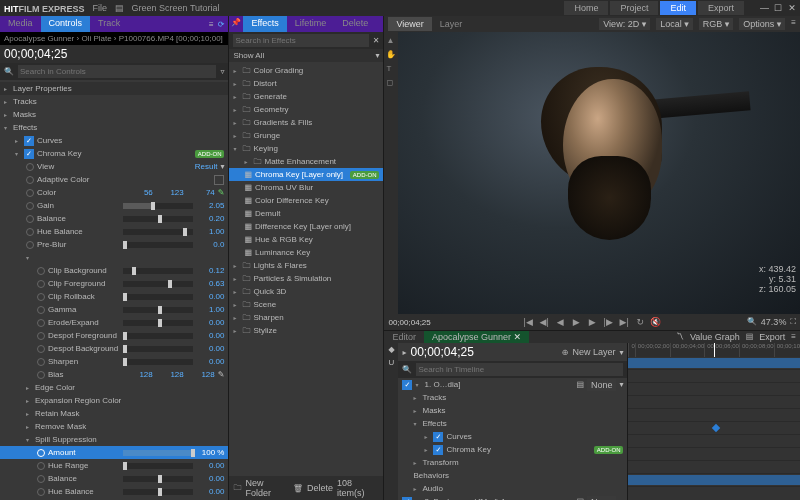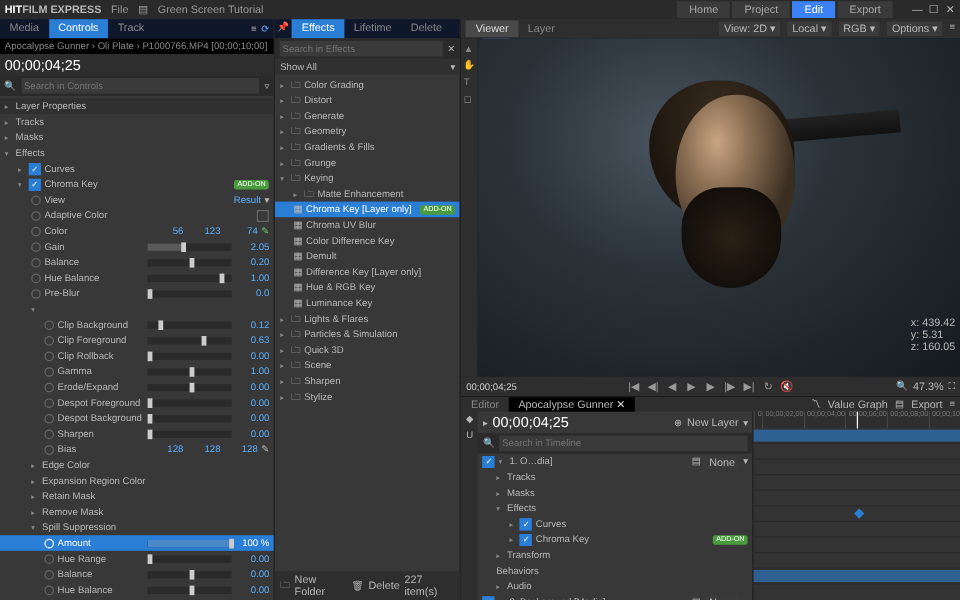--- a/index.html
+++ b/index.html
@@ -9,21 +9,21 @@
 .logo{font-weight:bold;font-size:10px;color:#999}
 .logo .hit{color:#fff}
 .tb-item{color:#999;cursor:pointer}
 .tb-right{margin-left:auto;display:flex;gap:2px}
 .tb-tab{padding:2px 10px;background:#3a3a3a;color:#aaa}
 .tb-tab.active{background:#3b82f6;color:#fff}
 .winctl{display:flex;gap:6px;margin-left:8px}
 .winctl span{width:8px;text-align:center}
 .main{display:flex;flex:1;min-height:0}
 .left{width:230px;background:#383838;display:flex;flex-direction:column;border-right:1px solid #1a1a1a}
-.panel-tabs{display:flex;height:16px;background:#0f172a}
+.panel-tabs{display:flex;height:16px;background:#4c1d95}
 .panel-tab{padding:2px 8px;color:#888}
 .panel-tab.active{background:#2b7ed6;color:#fff}
 .panel-tab-icons{margin-left:auto;display:flex;gap:4px;padding:0 4px;align-items:center}
 .crumb{padding:2px 4px;font-size:8px;color:#888;background:#000000;white-space:nowrap;overflow:hidden}
 .tc{font-size:12px;color:#fff;padding:2px 4px;background:#2e2e2e}
 .search{display:flex;align-items:center;padding:2px 4px;background:#2a2a2a;gap:4px}
 .search input{flex:1;background:#3a3a3a;border:none;padding:2px;color:#ccc;font-size:8px}
 .tree{flex:1;overflow-y:auto;padding:2px 0}
 .tree::-webkit-scrollbar{width:8px}
 .tree::-webkit-scrollbar-thumb{background:#555}
@@ -56,29 +56,29 @@
 .viewer{flex:1;background:#1a1a1a;position:relative;min-height:240px;display:flex}
 .vp-toolbar{width:14px;background:#2e2e2e;display:flex;flex-direction:column;align-items:center;gap:4px;padding-top:4px}
 .vp-tool{width:10px;height:10px;color:#888;font-size:8px;cursor:pointer}
 .vp-tab{position:absolute;top:0;left:18px;background:#2b7ed6;color:#fff;padding:1px 6px;font-size:8px}
 .vp-canvas{flex:1;background:radial-gradient(ellipse at 40% 30%,#4a5560 0%,#2a3238 40%,#151a1f 100%);position:relative;overflow:hidden}
 .figure{position:absolute;left:30%;top:10%;width:55%;height:85%}
 .head{position:absolute;left:20%;top:8%;width:45%;height:55%;background:radial-gradient(ellipse at 35% 30%,#c9a584 0%,#8a6e52 30%,#3a2e22 70%);border-radius:50% 48% 45% 50%}
 .hair{position:absolute;left:10%;top:3%;width:55%;height:50%;background:radial-gradient(ellipse at 50% 30%,#3a2e20 0%,#1a130c 80%);border-radius:50% 55% 30% 60%}
 .beard{position:absolute;left:22%;top:40%;width:38%;height:35%;background:radial-gradient(ellipse,#2a2015,#0a0806);border-radius:40% 40% 50% 50%}
 .gun{position:absolute;right:-5%;top:15%;width:50%;height:8%;background:linear-gradient(#222,#111);transform:rotate(-5deg)}
-.coords{position:absolute;right:4px;bottom:20px;font-size:7px;text-align:left;color:#aaa}
+.coords{position:absolute;right:4px;bottom:20px;font-size:7px;text-align:right;color:#aaa}
 .transport{display:flex;align-items:center;justify-content:center;height:16px;background:#2e2e2e;gap:4px;position:relative}
 .transport .tc2{position:absolute;left:4px;font-size:8px;color:#ccc}
 .tbtn{width:12px;text-align:center;cursor:pointer;color:#999}
 .transport .right-info{position:absolute;right:4px;display:flex;gap:4px;font-size:8px}
 .bottom{height:170px;display:flex;flex-direction:column;background:#383838;border-top:1px solid #1a1a1a}
 .ed-tabs{display:flex;height:14px;background:#2e2e2e;align-items:center}
 .ed-tab{padding:1px 8px;color:#888}
-.ed-tab.active{background:#000000;color:#ddd}
+.ed-tab.active{background:#14532d;color:#ddd}
 .ed-tools{margin-left:auto;display:flex;gap:6px;padding:0 4px}
 .ed-body{flex:1;display:flex}
 .ed-left{width:230px;border-right:1px solid #1a1a1a;display:flex;flex-direction:column}
 .ed-tc{display:flex;align-items:center;padding:2px 4px;gap:4px}
 .ed-tc .time{font-size:12px;color:#fff}
 .ed-tree{flex:1;overflow-y:auto}
 .ed-right{flex:1;display:flex;flex-direction:column}
 .ruler{height:14px;background:#2e2e2e;position:relative;display:flex}
 .tick{flex:1;border-left:1px solid #444;font-size:6px;color:#777;padding-left:2px}
 .playhead{position:absolute;left:50%;top:0;width:1px;height:160px;background:#fff}
@@ -537,21 +537,21 @@
             <span class="tri">▸</span>
             <span class="icon">🗀</span>
             <span class="lbl">Stylize</span>
           </div>
       </div>
       <div class="fx-foot">
         <span class="icon">🗀</span>
           <span>New Folder</span>
         <span class="icon">🗑</span>
           <span>Delete</span>
-        <span style="margin-left:auto">227 item(s)</span>
+        <span style="margin-left:auto">108 item(s)</span>
       </div>
     </div>
 
     <div class="right">
       <div class="viewer-bar">
         <div class="viewer-tabs">
           <span class="vt active">Viewer</span>
           <span class="vt">Layer</span>
         </div>
         <div class="view-opts">

